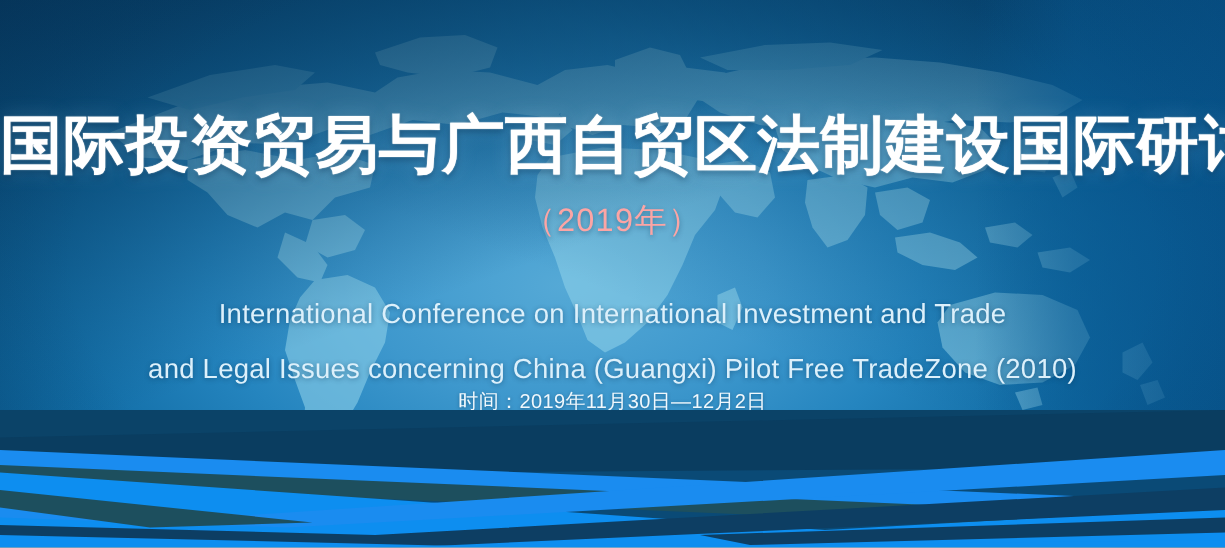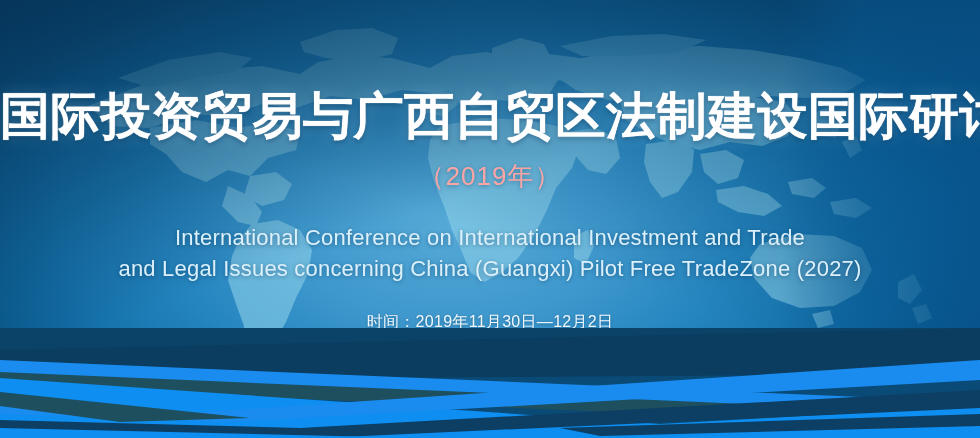--- a/index.html
+++ b/index.html
@@ -95,21 +95,21 @@
     position: absolute;
     top: 222px;
     left: 0; right: 0;
     font-size: 22px;
     line-height: 31px;
     color: #dcf0fb;
     font-weight: normal;
     letter-spacing: 0.2px;
     text-shadow: 0 1px 4px rgba(4,44,78,0.45);
   }
-  .subtitle-en span { display: block; }
+  .subtitle-en span { display: block; margin-top: 13px; }
   .date-line {
     position: absolute;
     top: 310px;
     left: 0; right: 0;
     font-size: 16px;
     line-height: 24px;
     color: #f0f8fd;
     letter-spacing: 0.3px;
     text-shadow: 0 1px 3px rgba(4,44,78,0.45);
   }
@@ -197,21 +197,21 @@
   <div class="bg-right-solid"></div>
   <div class="bg-vignette"></div>
 
   <div class="content">
     <div class="title-cn">国际投资贸易与广西自贸区法制建设国际研讨会</div>
 
     <div class="title-year">（2019年）</div>
 
     <div class="subtitle-en">
       <span>International Conference on International Investment and Trade</span>
-      <span>and Legal Issues concerning China (Guangxi) Pilot Free TradeZone (2027)</span>
+      <span>and Legal Issues concerning China (Guangxi) Pilot Free TradeZone (2010)</span>
     </div>
 
     <div class="date-line">时间：2019年11月30日—12月2日</div>
   </div>
 
   <div class="ribbon">
     <svg viewBox="0 0 980 110" preserveAspectRatio="none" aria-hidden="true">
 
       <path d="M0,0 L980,0 L980,110 L0,110 Z" fill="#0a4a76"></path>
       <path d="M0,0 L980,0 L980,42 L0,30 Z" fill="#0b4368"></path>

